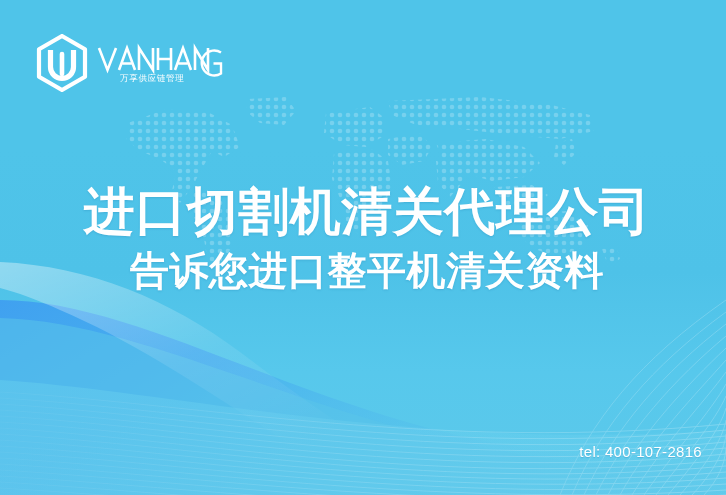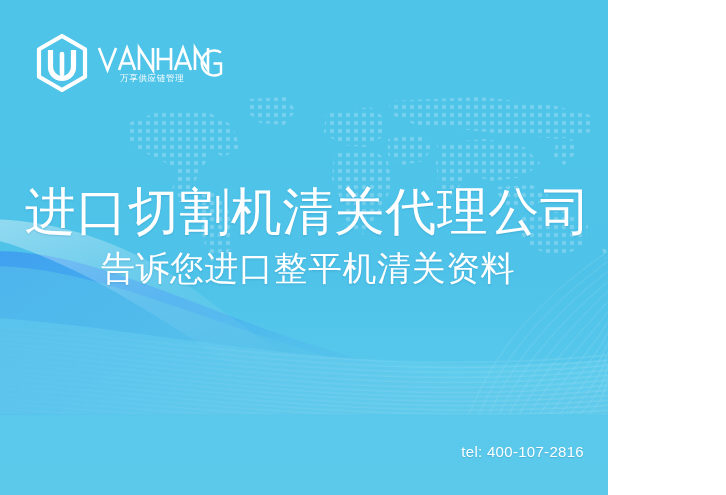--- a/index.html
+++ b/index.html
@@ -2,21 +2,21 @@
 <html><head>
 <meta charset="utf-8">
 <style>
   html, body {
     margin: 0;
     padding: 0;
     background: #ffffff;
   }
   #banner {
     position: relative;
-    width: 608px;
+    width: 726px;
     height: 495px;
     overflow: hidden;
     background: #8b5cf6;
     font-family: "Liberation Sans", "DejaVu Sans", sans-serif;
     user-select: none;
   }
 
   
   .layer {
     position: absolute;
@@ -77,29 +77,29 @@
   #headline {
     position: absolute;
     left: 0;
     right: 0;
     top: 182px;
     text-align: center;
     color: #ffffff;
   }
   .headline-line {
     display: block;
-    font-weight: normal;
+    font-weight: bold;
     line-height: 1.18;
     letter-spacing: 0.5px;
     text-shadow: 0 1px 2px rgba(30,120,170,0.25);
     white-space: nowrap;
     padding-left: 8px;
   }
   #headline-line-1 { font-size: 51px; }
-  #headline-line-2 { font-size: 34px; margin-top: 6px; }
+  #headline-line-2 { font-size: 39px; margin-top: 6px; }
 
   
   #tel {
     position: absolute;
     right: 24px;
     bottom: 35px;
     color: #ffffff;
     font-size: 15px;
     font-weight: normal;
     letter-spacing: 0.3px;

